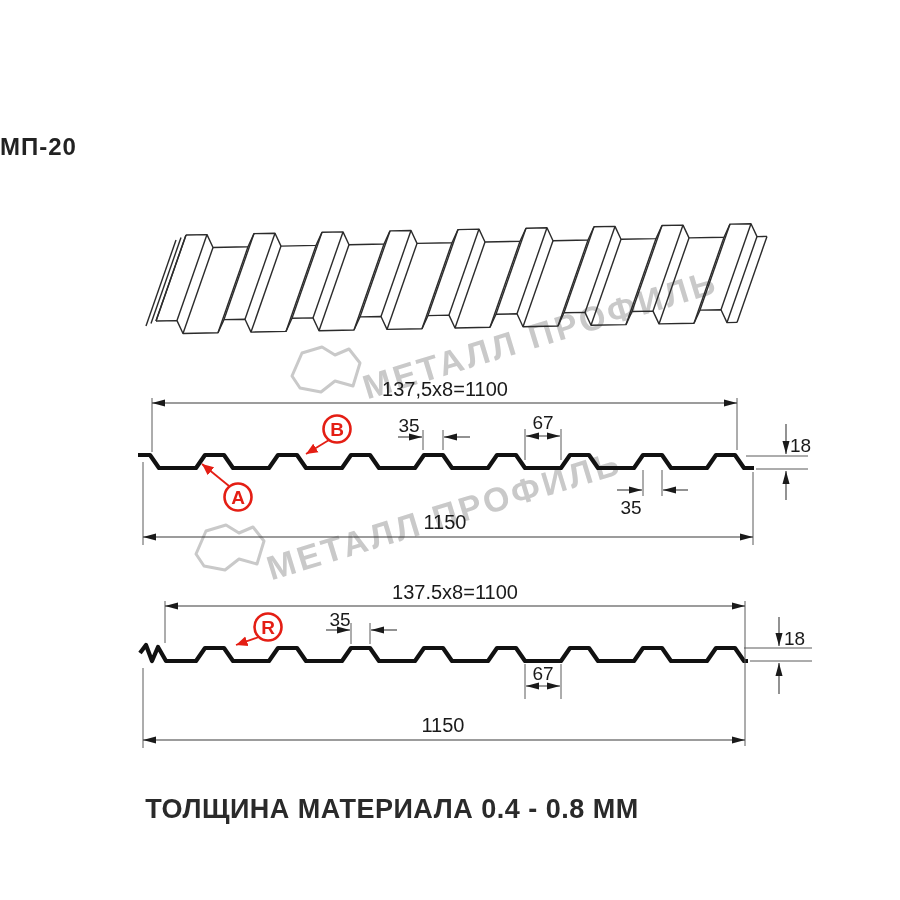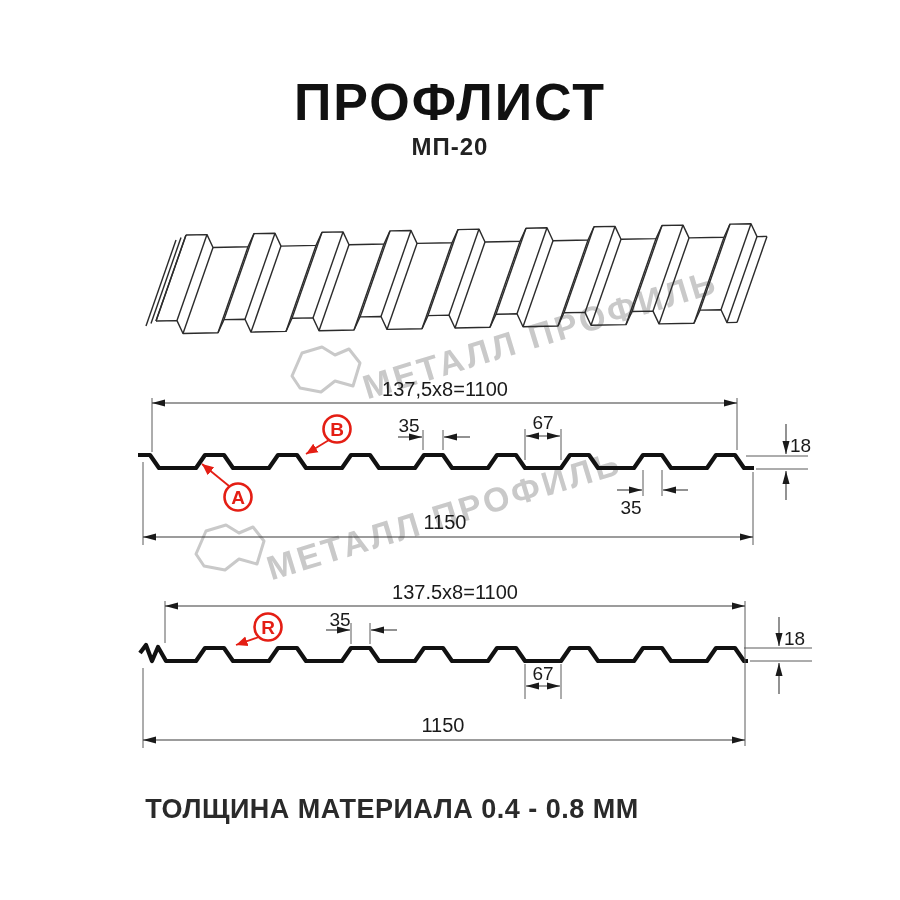--- a/index.html
+++ b/index.html
@@ -1,20 +1,20 @@
 <!DOCTYPE html>
 <html><head>
 <meta charset="utf-8">
 <style>
   html,body{margin:0;padding:0;background:#ffffff;}
   .canvas{position:relative;width:900px;height:900px;background:#ffffff;overflow:hidden;
           font-family:"Liberation Sans", sans-serif;}
   .title{position:absolute;left:0;top:72px;width:900px;text-align:center;
          font-size:52px;font-weight:800;letter-spacing:2px;color:#111;}
-  .subtitle{position:absolute;left:0;top:133px;width:900px;text-align:center;
+  .subtitle{position:absolute;left:0;top:133px;width:900px;text-align:left;
          font-size:24px;font-weight:600;letter-spacing:1px;color:#222;}
   .footer{position:absolute;left:0;top:794px;width:784px;text-align:center;
          font-size:27px;font-weight:600;letter-spacing:.5px;color:#2a2a2a;}
   .wm-text{position:absolute;font-size:34px;font-weight:700;letter-spacing:3px;
          color:#c9c9c9;transform:rotate(-17deg);transform-origin:0 50%;white-space:nowrap;}
   .wm-text-1{left:364px;top:369px;}
   .wm-text-2{left:268px;top:550px;}
   .wm-logo{position:absolute;}
   .wm-logo-1{left:290px;top:344px;}
   .wm-logo-2{left:194px;top:522px;}
@@ -28,21 +28,20 @@
   .red-line{stroke:#e41e14;stroke-width:1.8;fill:none;}
   .red-circle{stroke:#e41e14;stroke-width:2.6;fill:none;}
   .red-text{font-family:"Liberation Sans",sans-serif;font-size:19px;font-weight:700;fill:#e41e14;}
   .wm-poly{stroke:#c9c9c9;stroke-width:3;fill:none;stroke-linejoin:round;}
 </style>
 </head>
 <body>
 
 <div class="canvas">
 
-  <div class="title">ПРОФЛИСТ</div>
   <div class="subtitle">МП-20</div>
 
   <svg class="wm-logo wm-logo-1" width="74" height="54" viewBox="0 0 74 54">
     <polygon class="wm-poly" points="2,32 12,9 32,3 45,11 59,5 70,19 63,42 45,37 31,48 10,44"></polygon>
   </svg>
   <div class="wm-text wm-text-1">МЕТАЛЛ ПРОФИЛЬ</div>
 
   <svg class="wm-logo wm-logo-2" width="74" height="54" viewBox="0 0 74 54">
     <polygon class="wm-poly" points="2,32 12,9 32,3 45,11 59,5 70,19 63,42 45,37 31,48 10,44"></polygon>
   </svg>

